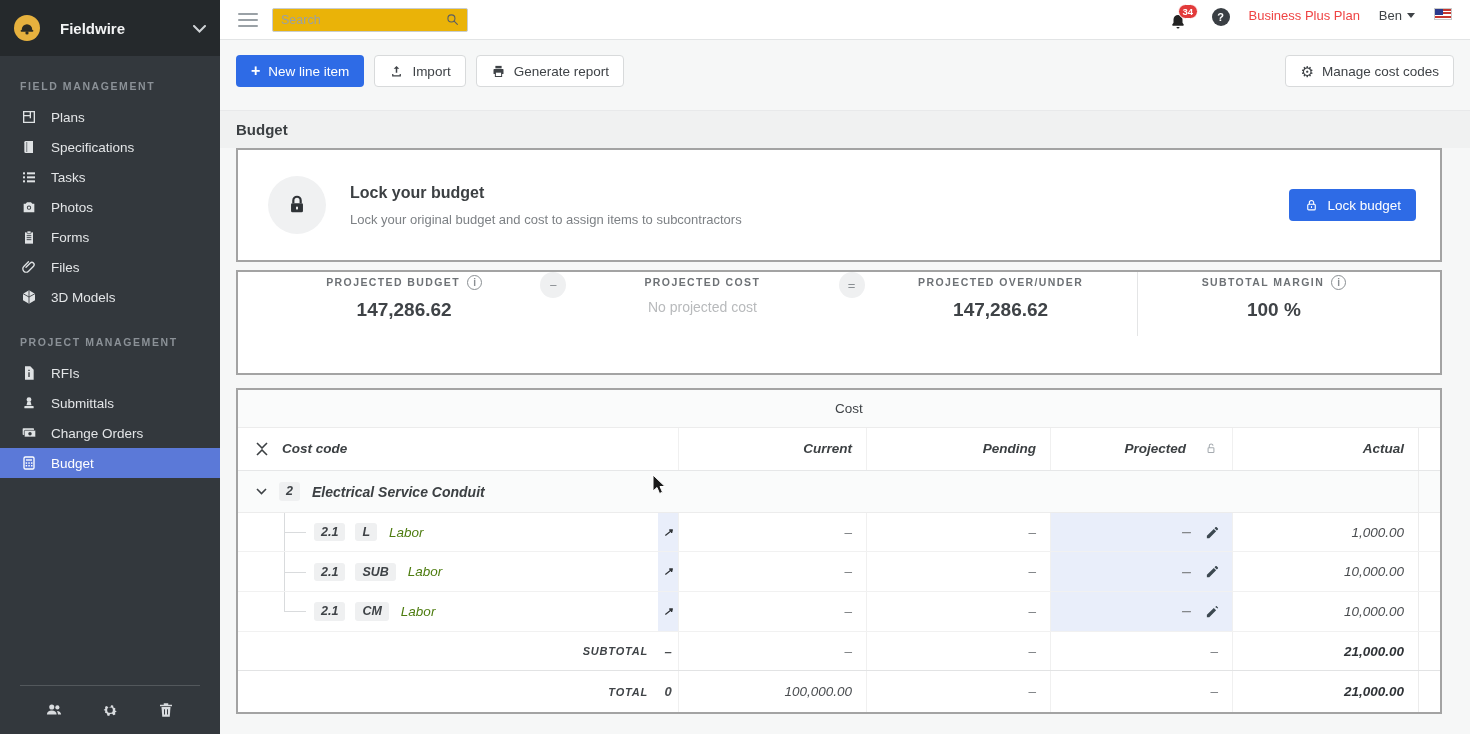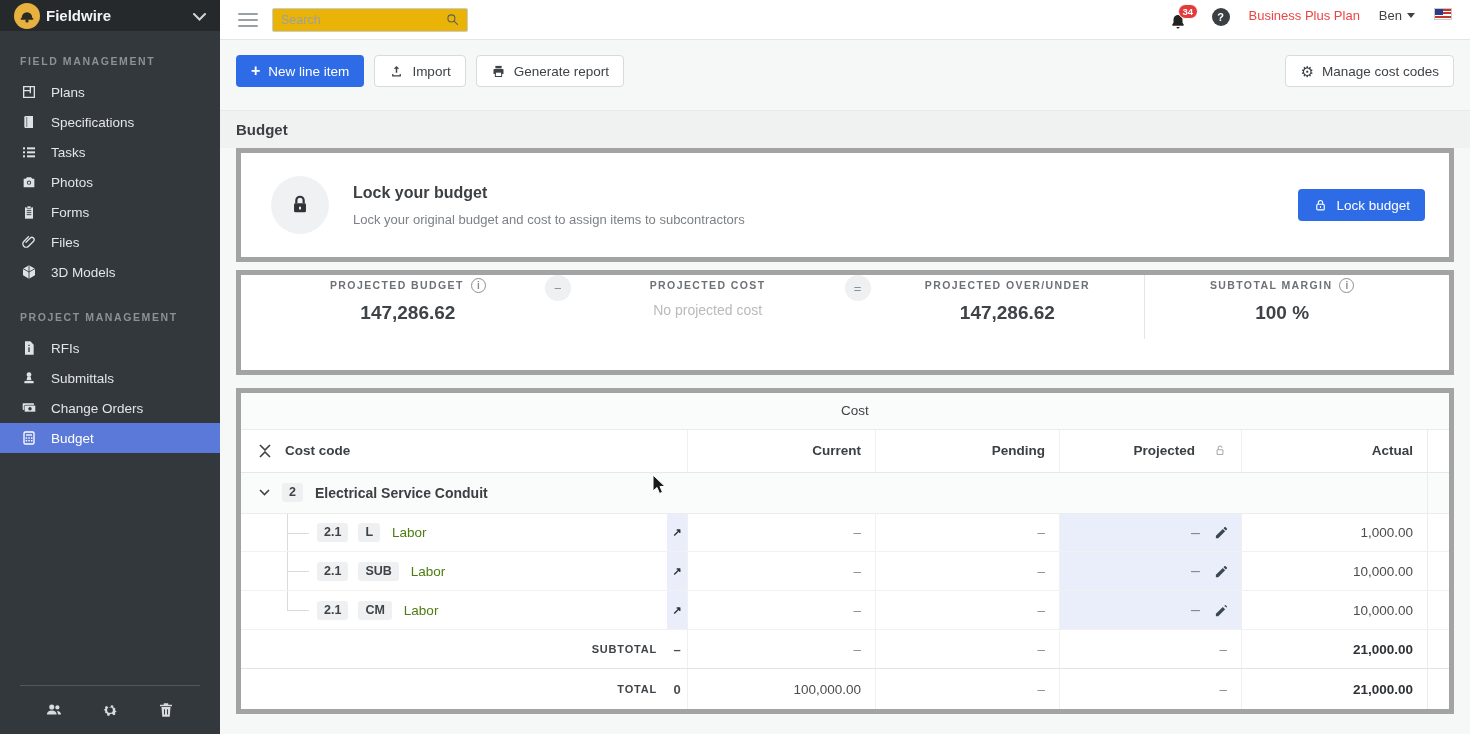--- a/index.html
+++ b/index.html
@@ -1,21 +1,21 @@
 <!DOCTYPE html>
 <html><head>
 <meta charset="utf-8">
 <style>
   * { margin:0; padding:0; box-sizing:border-box; }
   html,body { width:1470px; height:734px; font-family:"Liberation Sans", sans-serif; background:#fff; overflow:hidden; }
   .root { position:relative; width:1470px; height:734px; }
 
   
   .sidebar { position:absolute; left:0; top:0; width:220px; height:734px; background:#33383d; }
-  .sidebar-header { height:31px; background:#25292c; display:flex; align-items:center; padding:0 14px; gap:6px; cursor:pointer; }
+  .sidebar-header { height:56px; background:#25292c; display:flex; align-items:center; padding:0 14px; gap:20px; cursor:pointer; }
   .logo-circle { width:26px; height:26px; border-radius:50%; background:#e6b13e; display:flex; align-items:center; justify-content:center; flex:none; }
   .logo-circle svg { width:18px; height:18px; }
   .app-name { color:#f2f3f4; font-weight:bold; font-size:15px; flex:1; }
   .sb-chevron { color:#cfd3d6; }
   .sb-section-label { color:#8b9197; font-size:10.5px; letter-spacing:1.6px; font-weight:bold; padding:24px 20px 10px 20px; }
   .sb-item { height:30px; display:flex; align-items:center; gap:14px; padding:0 20px; color:#e3e5e7; font-size:13.5px; cursor:pointer; }
   .sb-item .sb-icon { width:17px; height:17px; display:flex; align-items:center; justify-content:center; flex:none; }
   .sb-item .sb-icon svg { width:16px; height:16px; }
   .sb-item.selected { background:#5b79d8; color:#fff; }
   .sb-footer { position:absolute; left:0; bottom:0; width:220px; padding:12px 0 14px 0; }
@@ -51,21 +51,21 @@
   .btn-plain { background:#fff; color:#3f4347; border-color:#d8dadb; }
   .btn .bi { display:flex; align-items:center; justify-content:center; }
   .btn .bi svg { width:15px; height:15px; }
   .plus-glyph { font-size:16px; font-weight:bold; line-height:1; }
   .gear-glyph { font-size:15px; line-height:1; color:#3f4347; }
   .spacer { flex:1; }
 
   .page-title-band { position:absolute; left:0; right:0; top:70px; height:38px; background:#f0f1f1; border-top:1px solid #e8e9ea; display:flex; align-items:center; padding:0 16px; }
   .page-title { font-size:15px; font-weight:bold; color:#3c4043; }
 
-  .card { position:absolute; left:16px; right:16px; background:#fff; border:5px solid #a3a3a3; }
+  .card { position:absolute; left:16px; right:28px; background:#fff; border:2px solid #a3a3a3; }
 
   
   .lock-card { top:108px; height:114px; display:flex; align-items:center; padding:0 24px 0 30px; }
   .lock-circle { width:58px; height:58px; border-radius:50%; background:#f0f1f2; display:flex; align-items:center; justify-content:center; flex:none; }
   .lock-circle svg { width:22px; height:22px; }
   .lock-texts { margin-left:24px; }
   .lock-title { font-size:16px; font-weight:bold; color:#3c4043; margin-bottom:10px; }
   .lock-sub { font-size:13px; color:#7d8185; }
   .lock-btn { margin-left:auto; }
 
@@ -75,21 +75,21 @@
   .stat-label { font-size:10.5px; letter-spacing:1.4px; font-weight:bold; color:#6d7175; display:inline-flex; align-items:center; gap:7px; }
   .info-icon { width:15px; height:15px; border:1px solid #8a8f93; border-radius:50%; color:#8a8f93; font-size:10px; display:inline-flex; align-items:center; justify-content:center; letter-spacing:0; cursor:pointer; }
   .stat-value { margin-top:9px; font-size:19px; font-weight:bold; color:#3f4347; }
   .stat-value.muted { font-size:14px; font-weight:normal; color:#b8babc; }
   .op-circle { width:26px; height:26px; border-radius:50%; background:#eff0f1; color:#8a8f93; font-size:13px; display:flex; align-items:center; justify-content:center; flex:none; }
   .stat-divider { width:1px; height:64px; background:#e4e5e6; flex:none; }
 
   
   .table-card { top:348px; height:326px; display:flex; flex-direction:column; }
   .t-row { display:flex; align-items:stretch; }
-  .cell { display:flex; align-items:center; }
+  .cell { display:flex; align-items:center;font-style:italic; }
   .c-name { flex:1; min-width:0; position:relative; }
   .c-assign { width:20px; flex:none; justify-content:center; }
   .c-cur { width:188px; flex:none; }
   .c-pen { width:184px; flex:none; }
   .c-proj { width:182px; flex:none; }
   .c-act { width:186px; flex:none; }
   .c-gutter { width:22px; flex:none; border-left:1px solid #ececec; }
   .num { justify-content:flex-end; padding-right:14px; font-size:13.5px; color:#4a4d50; }
   .vline { border-left:1px solid #f0f0f0; }
 

